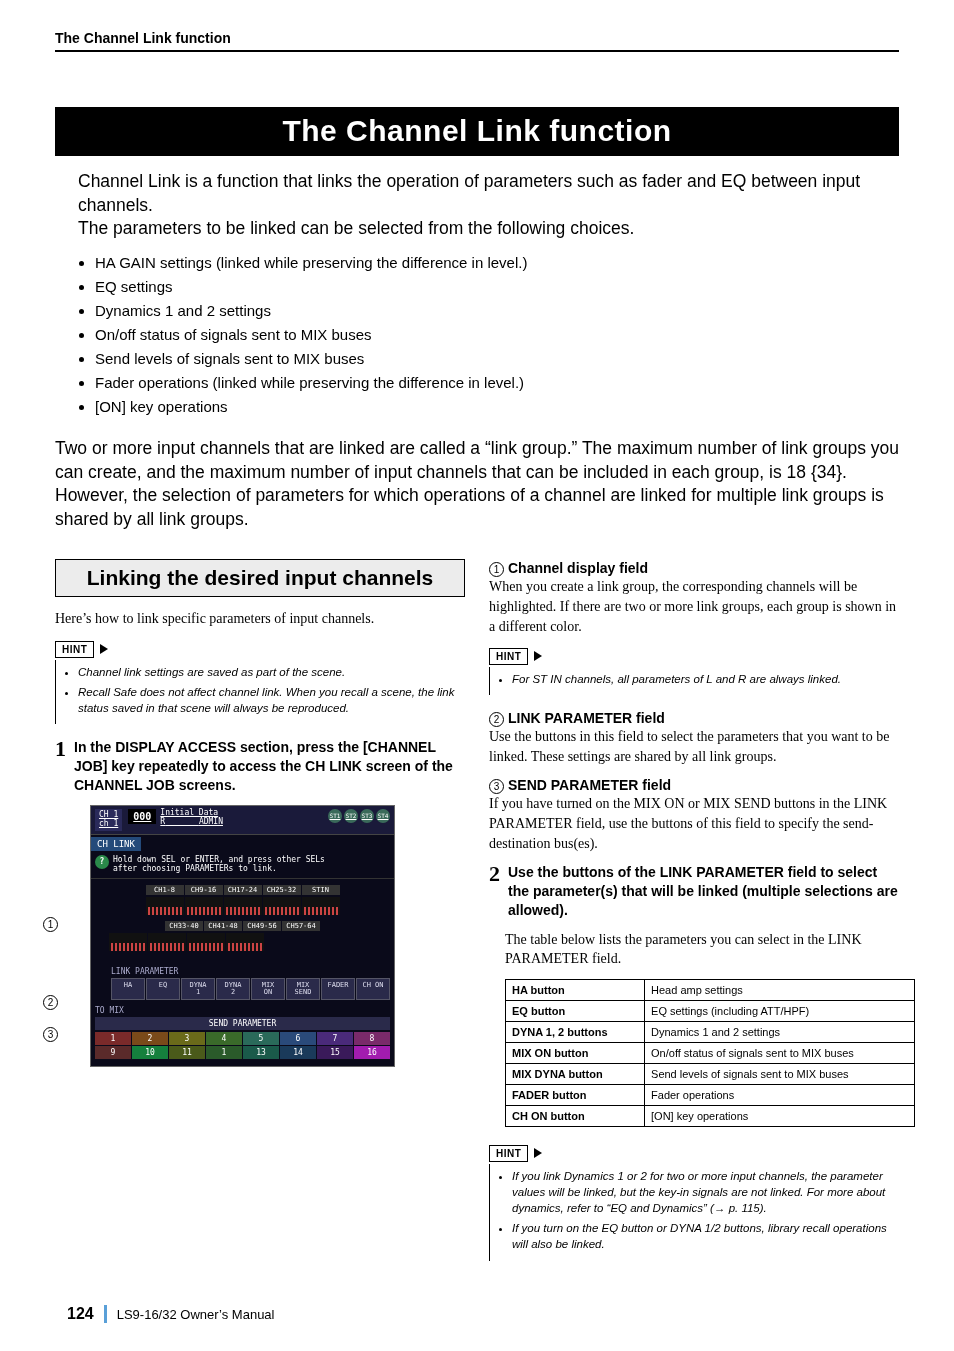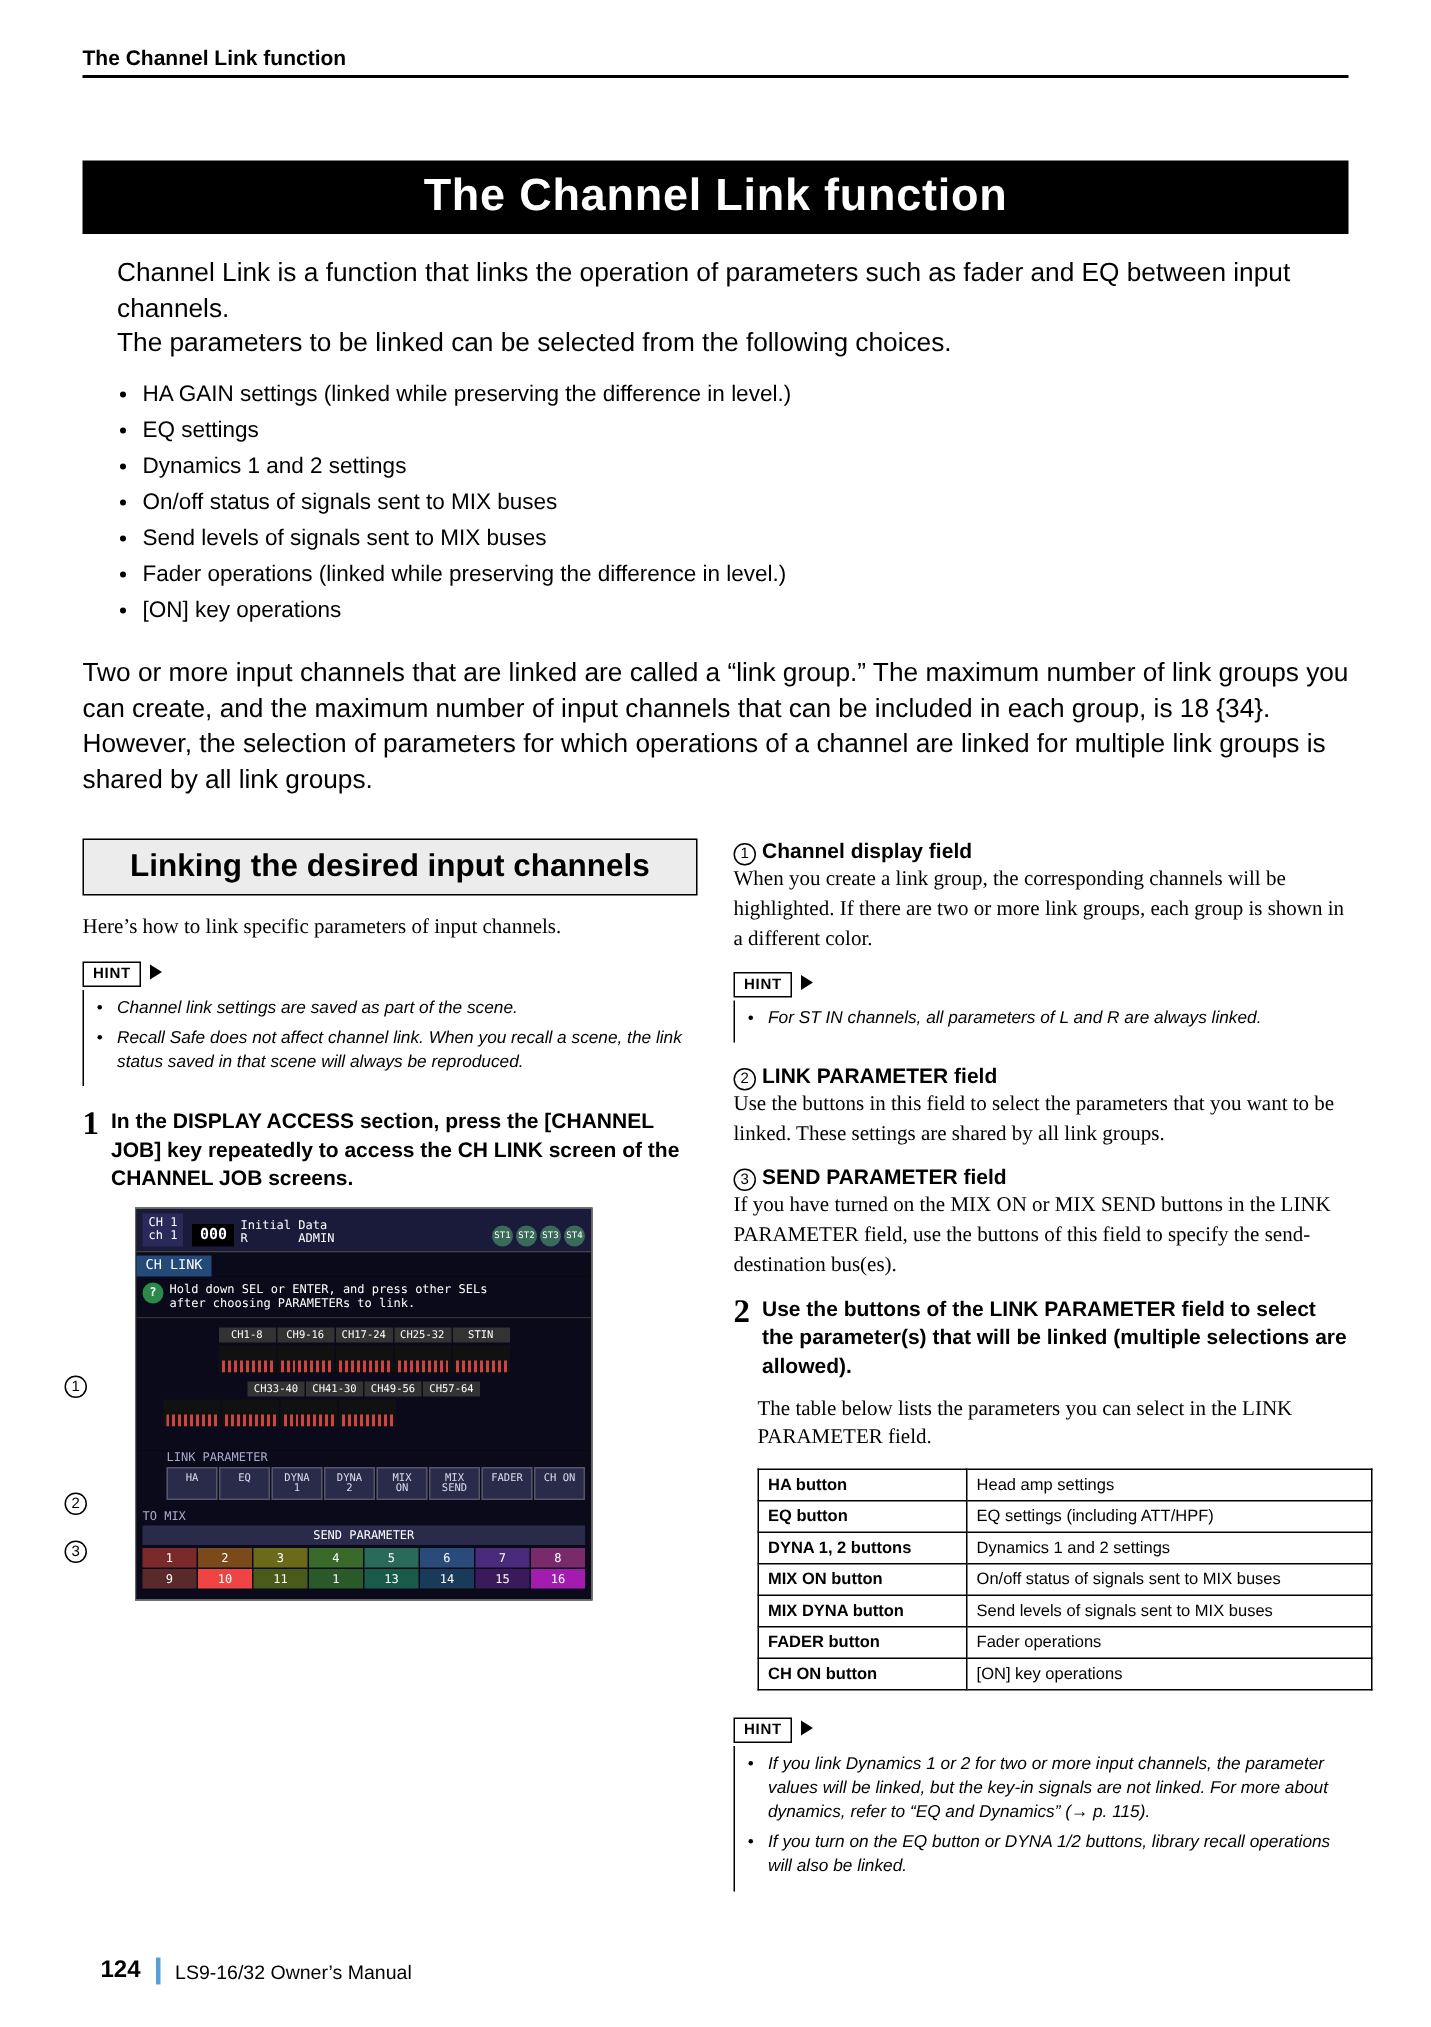--- a/index.html
+++ b/index.html
@@ -68,22 +68,23 @@
   .callout {
     position: absolute; left: -22px; display: flex; align-items: center;
     font-size: 10px;
   }
   .callout .circ { background: #fff; }
   .screen {
     width: 305px; background: #000; color: #fff; font-family: monospace;
     font-size: 9px; border: 1px solid #666; margin-left: 25px;
   }
   .sc-top {
-    display: flex; align-items: flex-end; padding: 3px 4px; background: #1a1a3a;
+    display: flex; align-items: flex-start; padding: 3px 4px; background: #1a1a3a;
     border-bottom: 1px solid #444;
+    text-decoration: underline;
   }
   .sc-ch-box { background: #2a2a5a; padding: 2px 4px; margin-right: 6px; font-size: 8px; line-height: 1.1; }
   .sc-scene { background: #000; padding: 2px 5px; font-size: 10px; font-weight: bold; margin-right: 4px; }
   .sc-scene-lbl { font-size: 8px; line-height: 1.1; }
   .sc-st { margin-left: auto; display: flex; gap: 2px; }
   .sc-st span { width: 14px; height: 14px; border-radius: 50%; background: #3a6a5a; display: inline-block; font-size: 6px; text-align: center; line-height: 14px; }
   .sc-tab { background: #244a7a; color: #fff; padding: 2px 6px; font-size: 9px; display: inline-block; }
   .sc-hint {
     display: flex; gap: 4px; padding: 4px; border-bottom: 1px solid #333;
     background: #0a0a1a; font-size: 8px; line-height: 1.2;
@@ -103,21 +104,21 @@
     font-size: 7px; text-align: center; padding: 3px 0; line-height: 1;
   }
   .sc-send { padding: 0 4px 6px 4px; background: #0a0a1a; }
   .sc-send-title { background: #2a2a4a; text-align: center; font-size: 8px; padding: 2px 0; margin-bottom: 2px; }
   .sc-send-row { display: flex; gap: 1px; margin-bottom: 1px; }
   .sc-send-cell { flex: 1; text-align: center; padding: 2px 0; font-size: 8px; color: #fff; }
   .sc-r1 .sc-send-cell:nth-child(1){background:#7a2a2a}.sc-r1 .sc-send-cell:nth-child(2){background:#7a4a1a}
   .sc-r1 .sc-send-cell:nth-child(3){background:#6a6a1a}.sc-r1 .sc-send-cell:nth-child(4){background:#3a6a2a}
   .sc-r1 .sc-send-cell:nth-child(5){background:#2a6a5a}.sc-r1 .sc-send-cell:nth-child(6){background:#2a4a7a}
   .sc-r1 .sc-send-cell:nth-child(7){background:#4a2a7a}.sc-r1 .sc-send-cell:nth-child(8){background:#7a2a6a}
-  .sc-r2 .sc-send-cell:nth-child(1){background:#5a2a2a}.sc-r2 .sc-send-cell:nth-child(2){background:#ef4444}
+  .sc-r2 .sc-send-cell:nth-child(1){background:#5a2a2a}.sc-r2 .sc-send-cell:nth-child(2){background:#15803d}
   .sc-r2 .sc-send-cell:nth-child(3){background:#4a5a1a}.sc-r2 .sc-send-cell:nth-child(4){background:#2a5a2a}
   .sc-r2 .sc-send-cell:nth-child(5){background:#1a5a4a}.sc-r2 .sc-send-cell:nth-child(6){background:#1a3a5a}
   .sc-r2 .sc-send-cell:nth-child(7){background:#3a1a5a}.sc-r2 .sc-send-cell:nth-child(8){background:#a21caf}
 
   .footer {
     position: absolute; bottom: 28px; left: 67px; right: 55px;
     display: flex; align-items: center; gap: 10px; font-size: 13px;
   }
   .foot-page { font-weight: bold; font-size: 16px; }
   .foot-bar { width: 3px; height: 18px; background: #5aa0d8; }
@@ -211,21 +212,21 @@
           </div>
           <div class="sc-meters">
               <div class="sc-meter"></div>
               <div class="sc-meter"></div>
               <div class="sc-meter"></div>
               <div class="sc-meter"></div>
               <div class="sc-meter"></div>
             </div>
           <div class="sc-ch-row">
             <div class="sc-ch-cell">CH33-40</div>
-              <div class="sc-ch-cell">CH41-30</div>
+              <div class="sc-ch-cell">CH41-48</div>
             <div class="sc-ch-cell">CH49-56</div>
               <div class="sc-ch-cell">CH57-64</div>
           </div>
           <div class="sc-meters" style="justify-content:flex-start;margin-left:14px">
               <div class="sc-meter"></div>
               <div class="sc-meter"></div>
               <div class="sc-meter"></div>
               <div class="sc-meter"></div>
             </div>
         </div>

